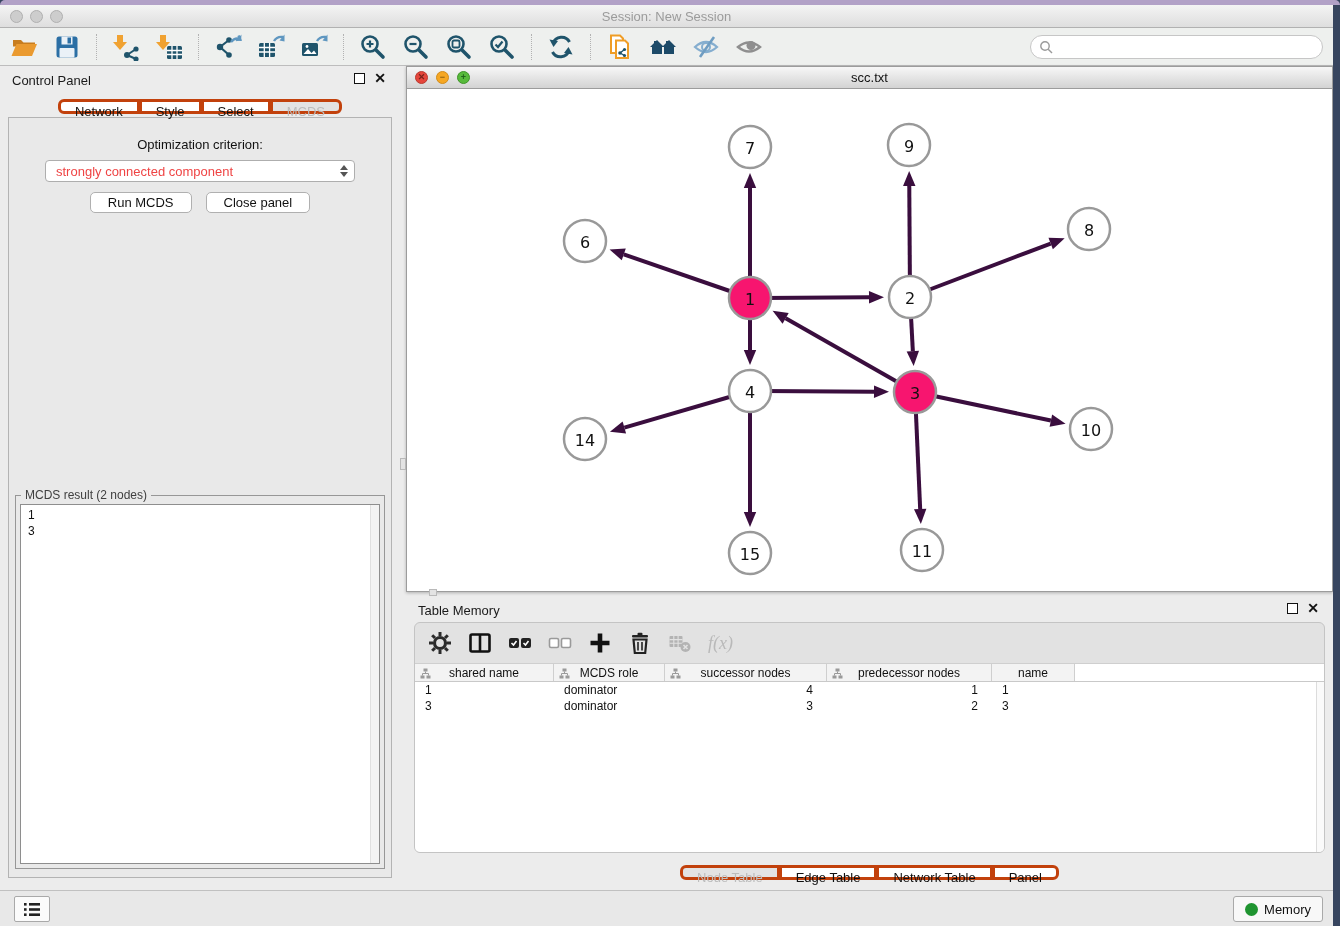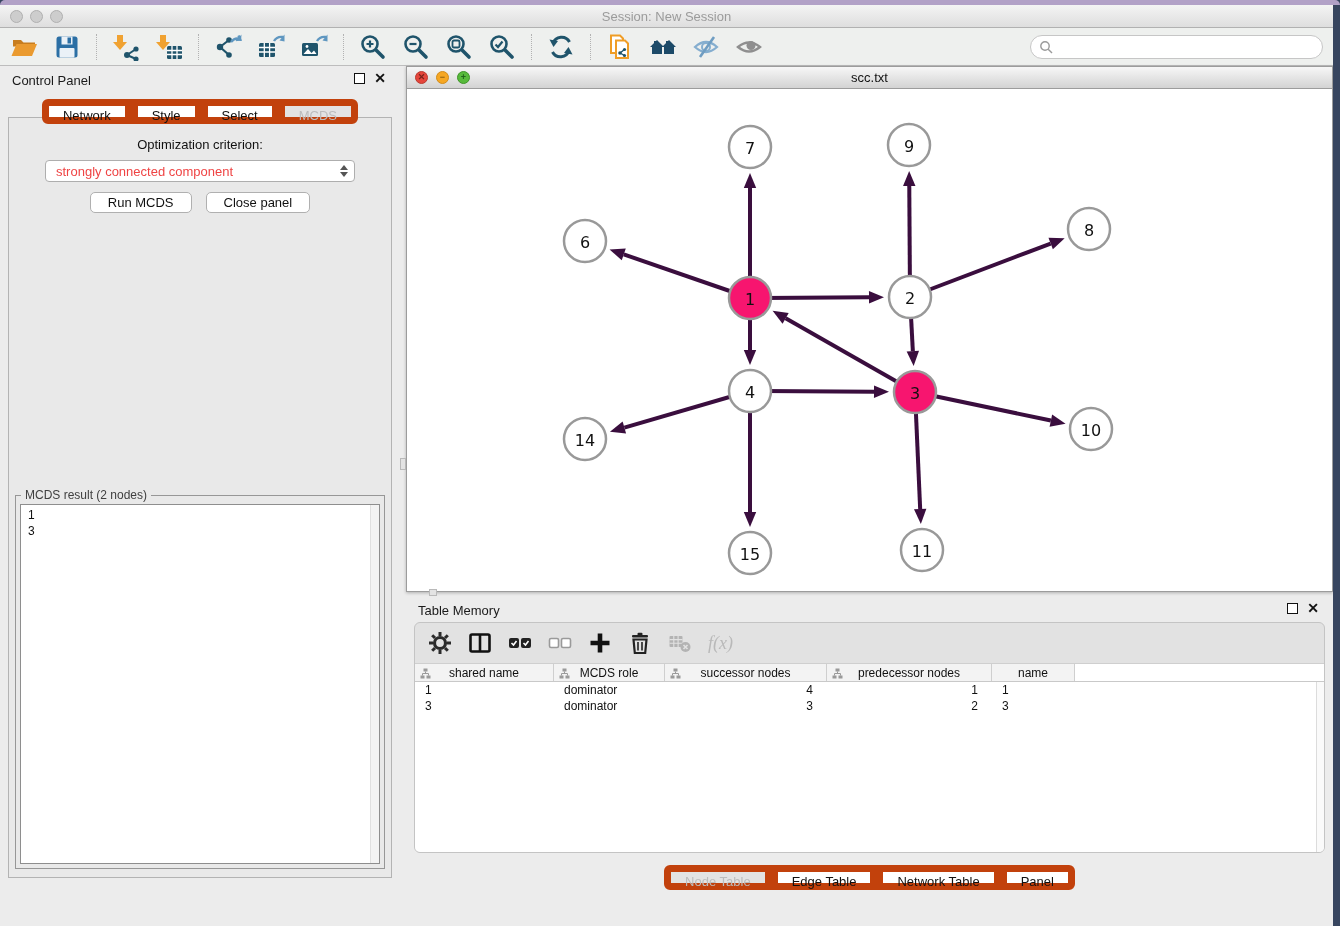--- a/index.html
+++ b/index.html
@@ -27,21 +27,21 @@
 
   
   .control-panel { position:absolute; left:0; top:0; width:400px; height:824px; }
   .cp-header { position:relative; height:28px; }
   .panel-title { position:absolute; left:12px; top:7px; font-size:13px; color:#1a1a1a; }
   .panel-btns { position:absolute; right:14px; top:7px; display:flex; gap:9px; align-items:center; }
   .float-glyph { width:11px; height:11px; border:1.5px solid #111; background:#fff; display:inline-block; }
   .close-glyph { font-size:14px; font-weight:bold; color:#111; line-height:11px; }
   .seg-tabs { display:flex; justify-content:center; position:absolute; left:0; right:0; z-index:2; }
   .cp-tabs { top:33px; }
-  .tab { height:25px; line-height:19px; padding:0 14px; background:#fff; border:7px solid #c2410c; font-size:13px; color:#111; margin-left:-1px; cursor:default; }
+  .tab { height:15px; line-height:19px; padding:0 14px; background:#fff; border:3px solid #c2410c; font-size:13px; color:#111; margin-left:-1px; cursor:default; }
   .tab:first-child { border-radius:6px 0 0 6px; margin-left:0; }
   .tab:last-child { border-radius:0 6px 6px 0; }
   .tab.active { background:#e3e3e3; color:#bcbcbc; }
   .cp-body { position:absolute; left:8px; right:8px; top:51px; bottom:12px; background:#e9e9e9; border:1px solid #b3b3b3; }
   .opt-label { position:absolute; top:19px; left:0; right:0; text-align:center; font-size:13px; color:#111; }
   .criterion-select { position:absolute; top:42px; left:36px; right:36px; height:22px; background:#fff; border:1px solid #aeaeae; border-radius:4px; display:flex; align-items:center; padding:0 4px 0 10px; font-size:13px; color:#ef4444; }
   .criterion-select .val { flex:1; }
   .stepper { width:13px; height:18px; display:flex; flex-direction:column; align-items:center; justify-content:center; gap:2px; }
   .stepper .up { width:0; height:0; border-left:4px solid transparent; border-right:4px solid transparent; border-bottom:5px solid #555; }
   .stepper .down { width:0; height:0; border-left:4px solid transparent; border-right:4px solid transparent; border-top:5px solid #555; }
@@ -464,14 +464,30 @@
       </div>
       <div class="seg-tabs tp-tabs">
         <div class="tab active">Node Table</div>
         <div class="tab">Edge Table</div>
         <div class="tab">Network Table</div>
         <div class="tab">Panel</div>
       </div>
     </div>
   </div>
 
+  <div class="statusbar">
+    <div class="sb-list-btn">
+      <svg width="18" height="15" viewBox="0 0 18 15">
+        <rect x="1" y="1" width="2.6" height="2.6" fill="#222"></rect>
+          <rect x="6" y="1" width="11" height="2.6" fill="#222"></rect>
+        <rect x="1" y="6.2" width="2.6" height="2.6" fill="#222"></rect>
+          <rect x="6" y="6.2" width="11" height="2.6" fill="#222"></rect>
+        <rect x="1" y="11.4" width="2.6" height="2.6" fill="#222"></rect>
+          <rect x="6" y="11.4" width="11" height="2.6" fill="#222"></rect>
+      </svg>
+    </div>
+    <div class="sb-memory">
+      <span class="mem-dot"></span>
+      <span>Memory</span>
+    </div>
+  </div>
 
 </div>
 
 </body></html>

